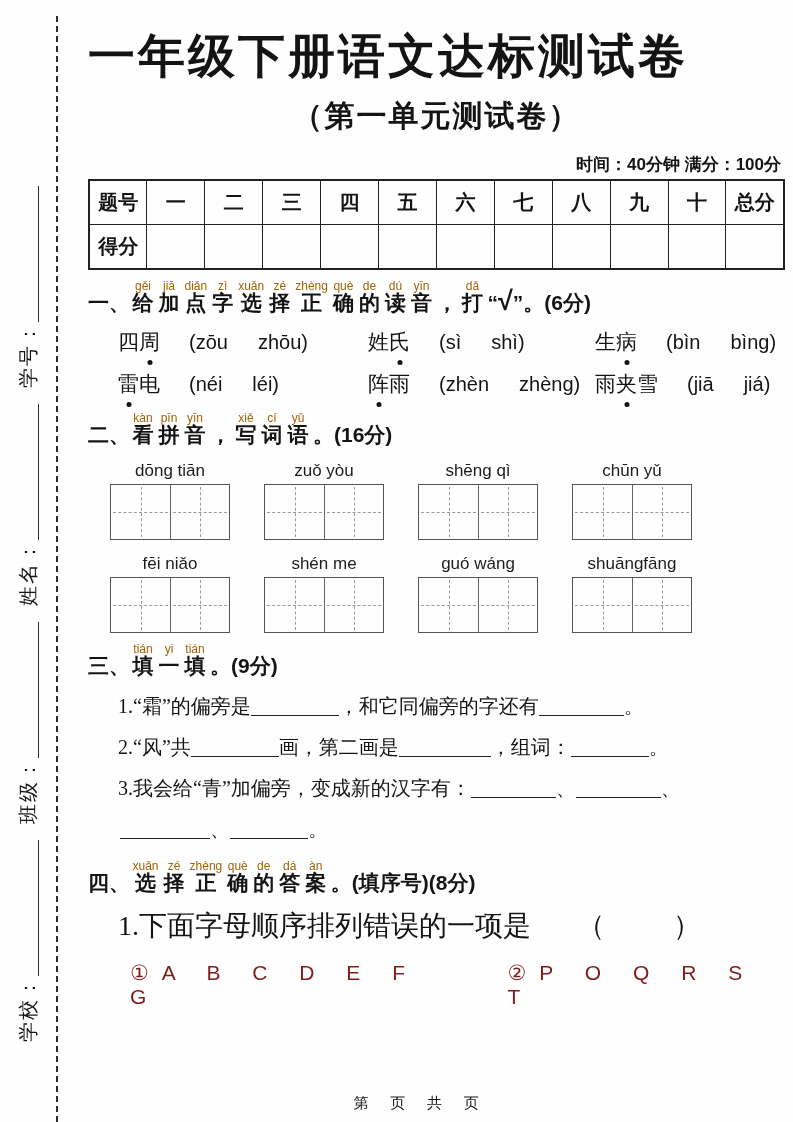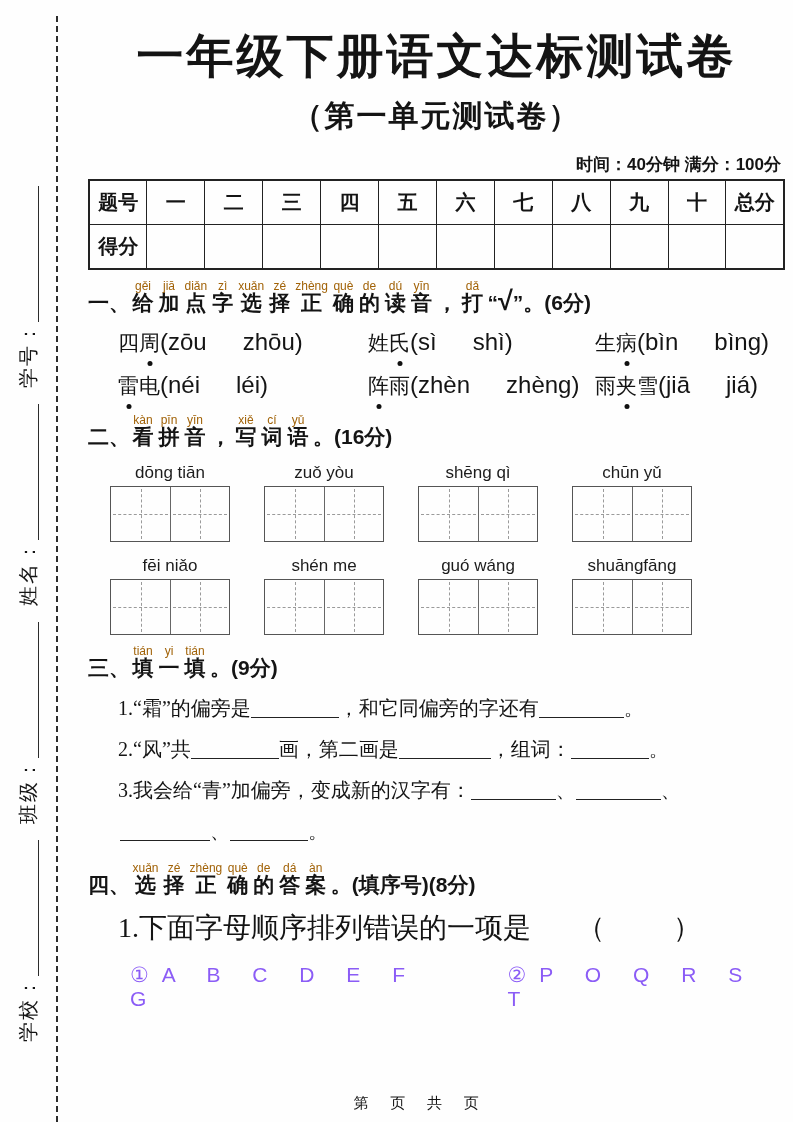--- a/index.html
+++ b/index.html
@@ -7,21 +7,21 @@
         font-family:"Liberation Serif",serif;overflow:hidden;}
   
   .cut-line{position:absolute;left:56px;top:16px;bottom:0;width:0;border-left:2.5px dashed #2c2c2c;}
   .side-strip{position:absolute;left:10px;top:1042px;width:892px;height:36px;
         transform-origin:0 0;transform:rotate(-90deg);
         display:flex;align-items:center;font-size:20px;white-space:nowrap;}
   .side-label{flex:0 0 auto;letter-spacing:2px;}
   .side-blank{flex:0 0 auto;display:inline-block;width:136px;height:1em;border-bottom:1.6px solid #2c2c2c;margin-right:16px;}
   
   .content{position:absolute;left:88px;right:8px;top:28px;}
-  .title{text-align:center;font-family:Liberation Serif, serif;font-weight:bold;
+  .title{font-family:Liberation Serif, serif;font-weight:bold;
          font-size:47px;letter-spacing:3px;line-height:1.2;}
   .subtitle{text-align:center;font-family:"Liberation Sans",sans-serif;font-weight:bold;
          font-size:30px;letter-spacing:2px;margin-top:12px;}
   .meta{text-align:right;font-family:"Liberation Sans",sans-serif;font-weight:bold;
          font-size:17px;margin-top:16px;padding-right:4px;}
   
   table.score{width:100%;border-collapse:collapse;margin-top:3px;table-layout:fixed;
          font-family:"Liberation Serif",serif;padding-left:39px;}
   table.score td{border:1.4px solid #222;height:41px;text-align:center;font-size:20px;font-weight:bold;}
   table.score{border:2.2px solid #222;}
@@ -36,41 +36,41 @@
   .sec-ruby .tok{margin:0 2px;}
   .sec-suffix{margin-left:2px;}
   .sec-suffix .check{font-size:27px;line-height:0.8;}
   
   .pron-rows{padding-left:30px;margin-top:12px;}
   .pron-row{display:grid;grid-template-columns:250px 227px 1fr;margin-bottom:14px;}
   .pron-item{white-space:nowrap;font-size:21px;}
   .pron-word span{position:relative;display:inline-block;}
   .pron-word .dotted::after{content:"";position:absolute;left:50%;transform:translateX(-50%);
          bottom:-9px;width:5px;height:5px;border-radius:50%;background:#111;}
-  .pron-opts{font-family:"Liberation Sans",sans-serif;font-size:24px;}
+  .pron-opts{font-family:"Liberation Sans",sans-serif;font-size:20px;margin-left:29px;}
   
   .grid-row{display:flex;gap:34px;margin-left:22px;margin-top:14px;}
   .grid-block{width:120px;flex:0 0 auto;}
   .grid-label{text-align:center;font-family:"Liberation Sans",sans-serif;font-size:17px;
          color:#1c1c1c;margin-bottom:3px;white-space:nowrap;}
   .tzg-box{display:flex;border:1.6px solid #555;width:118px;}
   .tzg-cell{width:59px;height:54px;position:relative;box-sizing:border-box;}
   .tzg-cell + .tzg-cell{border-left:1px solid #666;}
   .tzg-cell::before{content:"";position:absolute;left:50%;top:2px;bottom:2px;border-left:1px dashed #9a9a9a;}
   .tzg-cell::after{content:"";position:absolute;top:50%;left:2px;right:2px;border-top:1px dashed #9a9a9a;}
   
   .fill-lines{padding-left:30px;margin-top:8px;font-size:20px;}
   .fill-line{line-height:41px;white-space:nowrap;}
   .fill-line.indent{padding-left:2px;}
   .blank{display:inline-block;height:1em;border-bottom:1.6px solid #222;vertical-align:-3px;}
   
   .choice-q{display:flex;padding-left:30px;margin-top:12px;font-size:28px;}
   .choice-bracket{margin-left:auto;margin-right:80px;letter-spacing:4px;}
   .choice-options{display:flex;gap:58px;padding-left:42px;margin-top:16px;
-         font-family:"Liberation Sans",sans-serif;font-size:21px;letter-spacing:13px;color:#8b5cf6;justify-content:center;}
+         font-family:"Liberation Sans",sans-serif;font-size:21px;letter-spacing:13px;color:#7f1d1d;justify-content:center;}
   
   .footer{position:absolute;left:0;right:0;bottom:9px;text-align:center;font-size:15px;letter-spacing:9px;padding-left:48px;}
 </style>
 </head>
 <body>
 
 <div class="page">
 
   <div class="cut-line"></div>
 

